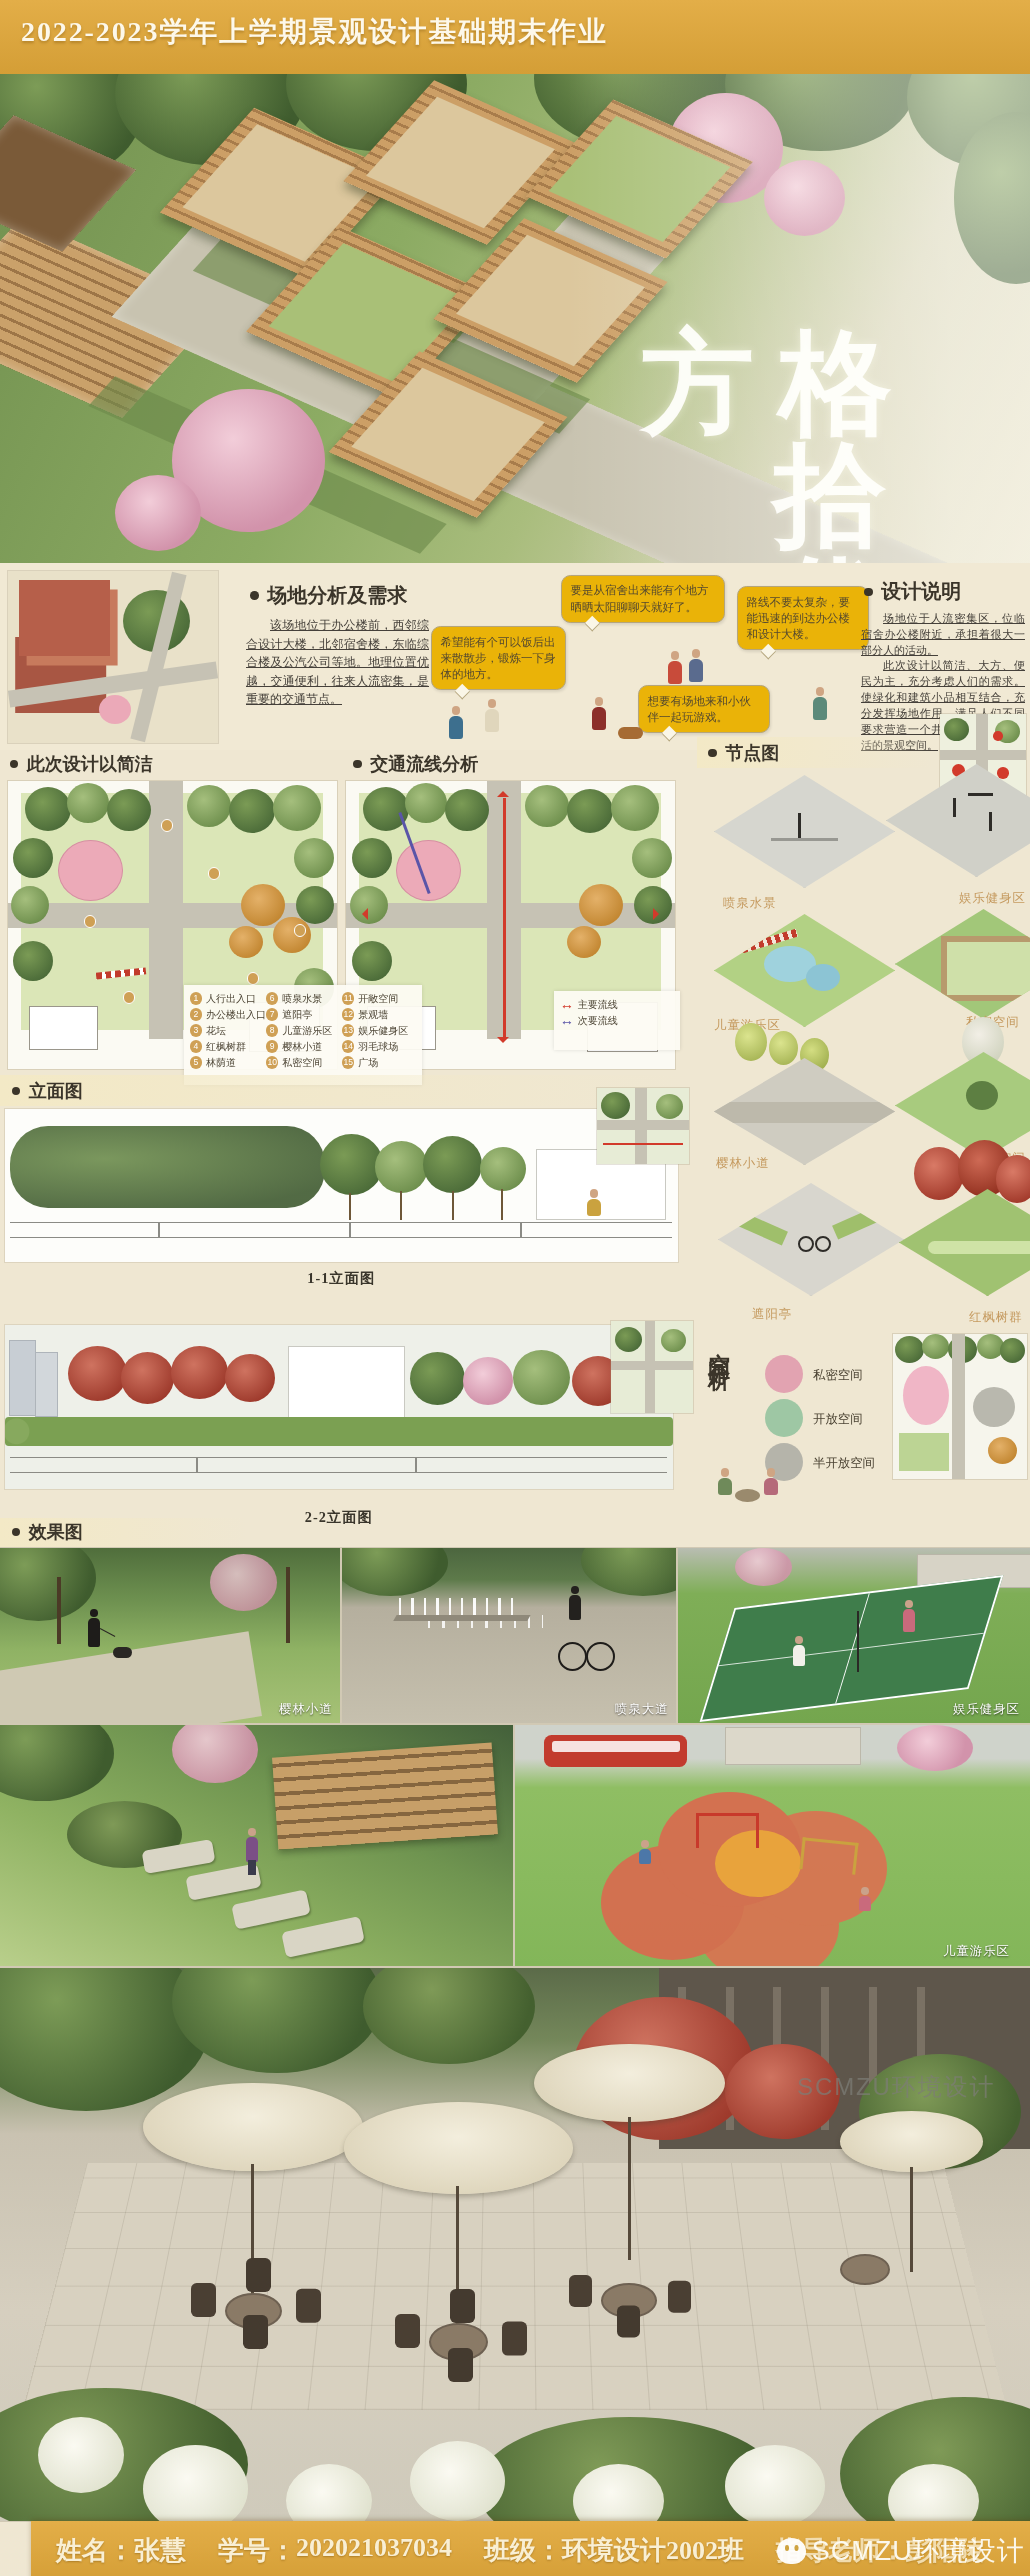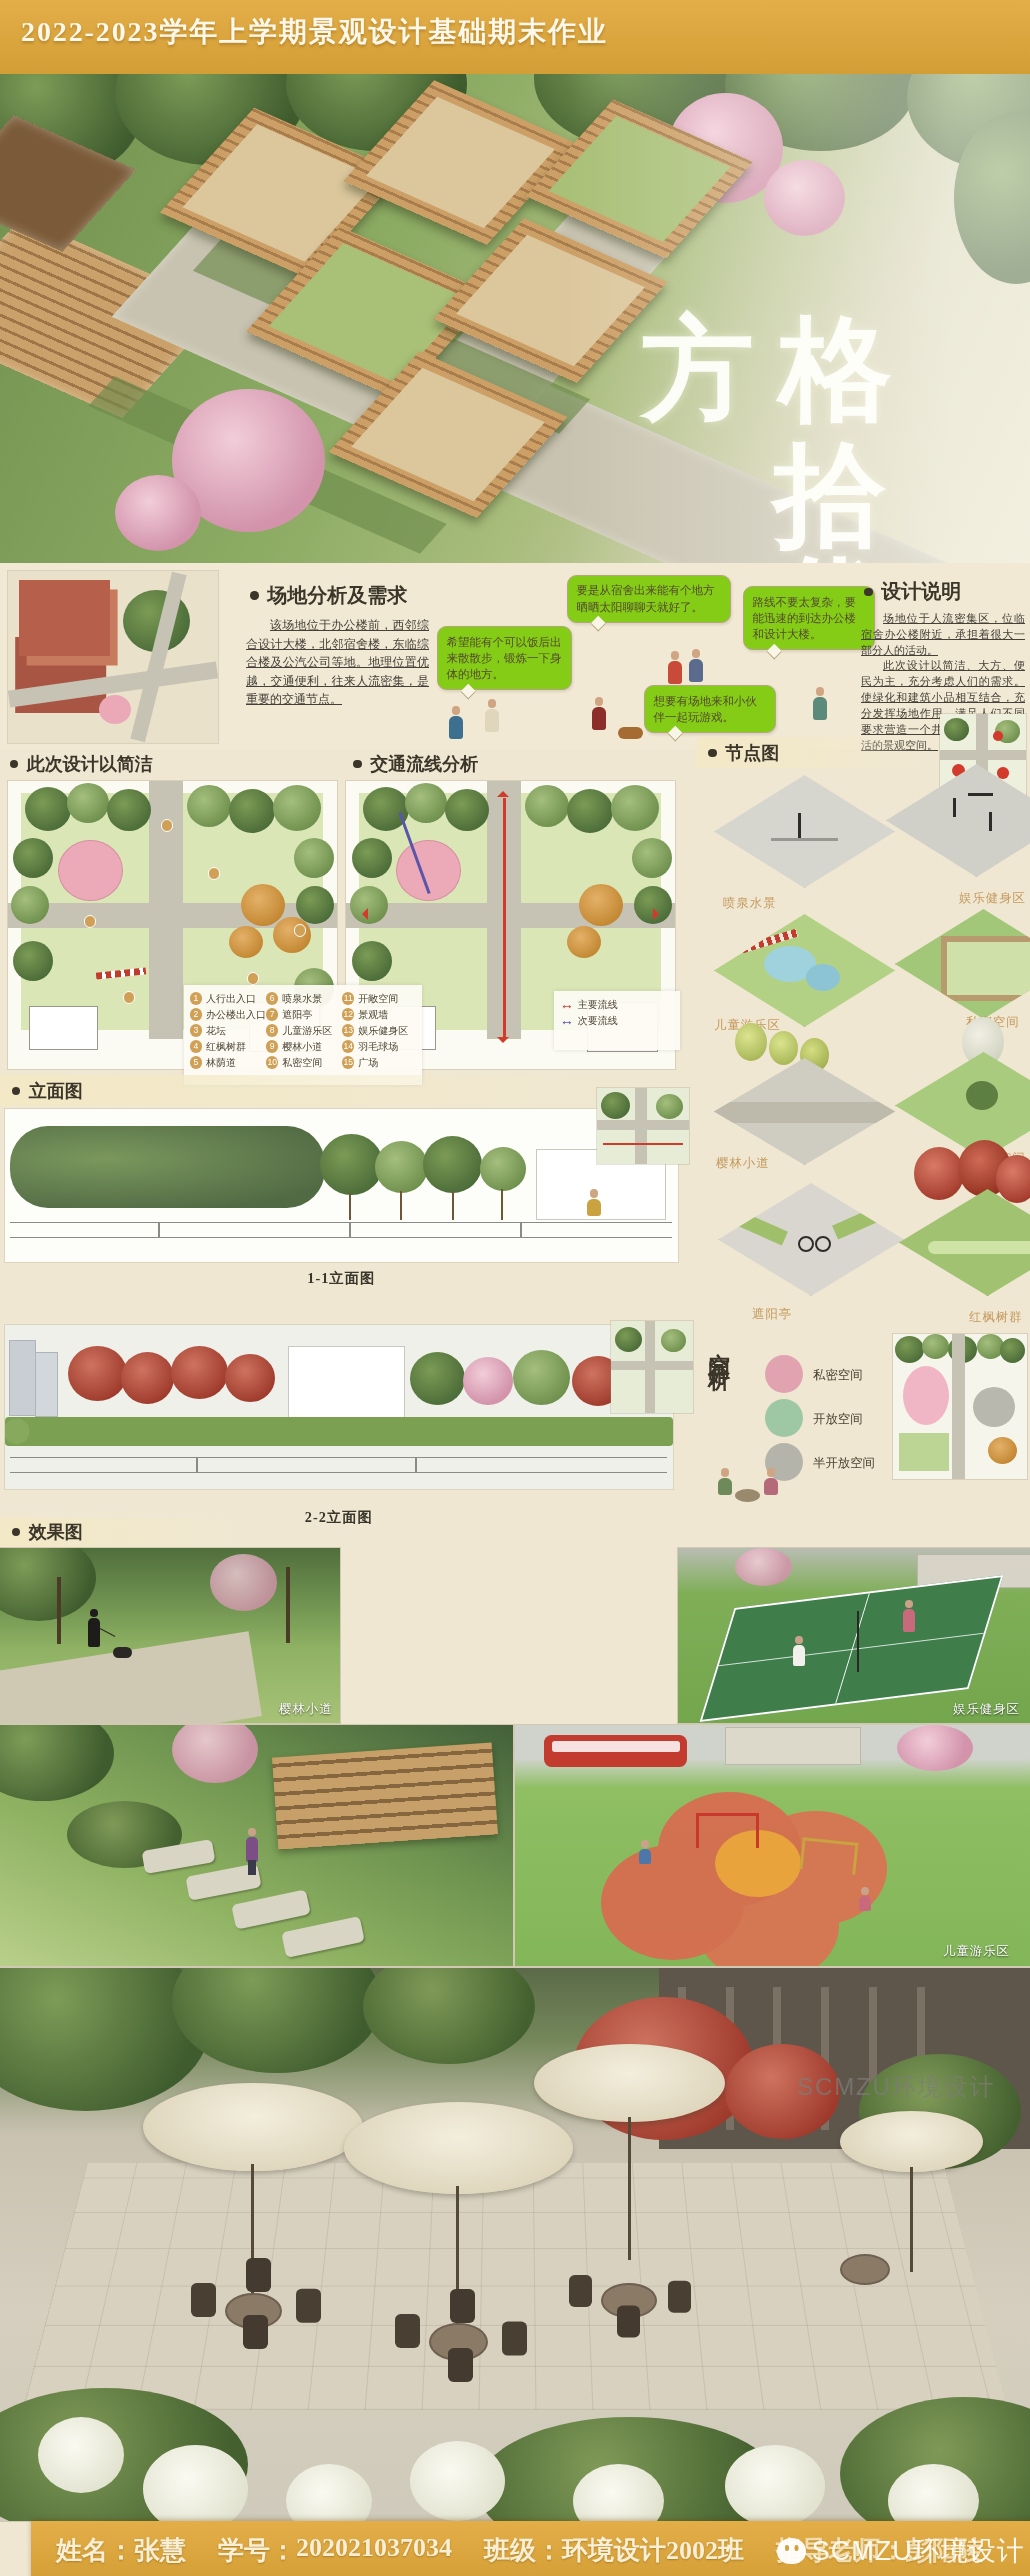--- a/index.html
+++ b/index.html
@@ -30,22 +30,22 @@
   .grasscut{position:absolute;background:#6d8a4b;transform:rotate(24deg) skewX(-18deg);opacity:.65;}
   .hero-title{position:absolute;color:rgba(255,255,252,.92);font-weight:bold;font-size:113px;line-height:1;
     letter-spacing:25px;text-shadow:0 0 9.5px rgba(255,255,240,.45);}
   
   .sec-h{position:absolute;display:flex;align-items:center;gap:8.6px;font-weight:bold;color:#3b352a;}
   .sec-h .dot{width:8.6px;height:8.6px;border-radius:50%;background:#3b352a;flex:0 0 auto;}
   .band{position:absolute;background:linear-gradient(90deg,#f3e9c6,rgba(243,233,198,0));}
   
   .strip{position:absolute;left:0;top:563px;width:1031px;height:187px;background:#f1e9d4;}
   .para{color:#45403a;text-align:justify;text-decoration:underline;}
-  .bubble{position:absolute;background:#84cc16;border:1.4px solid #b4a57d;border-radius:9.5px;padding:6.7px 8.6px;
-    font-size:11.5px;line-height:1.42;color:#55492f;box-shadow:1px 1.9px 2.9px rgba(0,0,0,.1);margin-left:6px;}
+  .bubble{position:absolute;background:#eab308;border:1.4px solid #b4a57d;border-radius:9.5px;padding:6.7px 8.6px;
+    font-size:11.5px;line-height:1.42;color:#55492f;box-shadow:1px 1.9px 2.9px rgba(0,0,0,.1);}
   .bubble:after{content:"";position:absolute;width:9.5px;height:9.5px;background:#faf6e7;
     border-right:1.4px solid #b4a57d;border-bottom:1.4px solid #b4a57d;transform:rotate(45deg);bottom:-6.7px;left:25px;}
   .fig{position:absolute;}
   .fig .h{width:8.6px;height:8.6px;border-radius:50%;background:#cfa583;margin:0 auto 1px;}
   .fig .b{width:14.3px;height:23px;border-radius:5.7px 5.7px 2.9px 2.9px;}
   
   .panel{position:absolute;background:#fbfaf3;box-shadow:0 0 0 1px rgba(150,140,110,.25);overflow:hidden;}
   .lawn{position:absolute;background:#dbe6b7;}
   .ppath{position:absolute;background:#c6c2b4;}
   .tb{position:absolute;border-radius:50%;background:radial-gradient(circle at 38% 35%,#7b9b55,#4a6a38 78%);}
@@ -138,21 +138,21 @@
         <i></i>
       </div>
     <div class="planter" style="left:367px;top:296px;width:162px;height:129px;">
         <i></i>
       </div>
 
     <div class="pinktree" style="left:172px;top:315px;width:153px;height:143px;"></div>
     <div class="pinktree" style="left:115px;top:401px;width:86px;height:76px;"></div>
     <div class="glare"></div>
 
-    <div class="hero-title" style="left:641px;top:239px;">方格</div>
+    <div class="hero-title" style="left:641px;top:253px;">方格</div>
     <div class="hero-title" style="left:773px;top:365px;">拾代</div>
   </div>
 
   <div class="strip">
 
     <div class="panel" style="left:7.6px;top:7.6px;width:210px;height:172px;background:#e9e1c9;">
       <div class="abs" style="left:11.5px;top:9.5px;width:91px;height:76px;background:#b65f4a;box-shadow:7.6px 9.5px 0 #c77a5d, -3.8px 57px 0 #a85643;"></div>
       <div class="tb" style="left:115px;top:19px;width:67px;height:62px;"></div>
       <div class="ppath" style="left:0;top:105px;width:210px;height:17px;transform:rotate(-8deg);"></div>
       <div class="ppath" style="left:143px;top:0;width:15.3px;height:172px;transform:rotate(14deg);"></div>
@@ -534,20 +534,34 @@
     <div class="abs" style="left:-29px;top:105px;width:286px;height:86px;background:#cfc9b3;transform:rotate(-9deg);"></div>
     <div class="silh" style="left:88px;top:61px;">
       <div class="h" style="background:#1e1c1a;"></div>
         <div class="b" style="background:#1e1c1a;height:29px;"></div>
     </div>
     <div class="abs" style="left:113px;top:99px;width:19px;height:10.5px;border-radius:5.7px;background:#2a2724;"></div>
     <div class="abs" style="left:99px;top:84px;width:17px;height:1.4px;background:#2a2724;transform:rotate(28deg);"></div>
     <div class="rcap" style="left:279px;top:153px;">樱林小道</div>
   </div>
 
+  <div class="render" style="left:342px;top:1548px;width:334px;height:175px;background:linear-gradient(180deg,#4c663f 0%,#5d7a4a 18%,#b5af9e 34%,#c6c0ae 100%);">
+    <div class="treeblob" style="left:-9.5px;top:-19px;width:115px;height:67px;"></div>
+    <div class="treeblob" style="left:239px;top:-23px;width:124px;height:71px;"></div>
+    <div class="abs" style="left:57px;top:50px;width:124px;height:17px;background:repeating-linear-gradient(90deg,rgba(255,255,255,.95) 0 2.4px,transparent 2.4px 12.4px);"></div>
+    <div class="abs" style="left:86px;top:67px;width:115px;height:13.4px;background:repeating-linear-gradient(90deg,rgba(255,255,255,.85) 0 2.4px,transparent 2.4px 14.3px);"></div>
+    <div class="abs" style="left:53px;top:67px;width:134px;height:5.7px;background:#8f897a;transform:skewX(-30deg);"></div>
+    <div class="silh" style="left:227px;top:38px;">
+      <div class="h" style="background:#23211e;"></div>
+        <div class="b" style="background:#23211e;height:25px;"></div>
+    </div>
+    <div class="sp-circle" style="left:216px;top:94px;width:25px;height:25px;border:2.9px solid #1e1c1a;background:none;"></div>
+    <div class="sp-circle" style="left:244px;top:94px;width:25px;height:25px;border:2.9px solid #1e1c1a;background:none;"></div>
+    <div class="rcap" style="left:273px;top:153px;">喷泉大道</div>
+  </div>
 
   <div class="render" style="left:678px;top:1548px;width:353px;height:175px;background:linear-gradient(180deg,#b9bdb2 0%,#7fae57 26%,#74a64e 100%);">
     <div class="bldg" style="left:239px;top:5.7px;width:115px;height:32px;background:#d7d3c6;border-color:#b9b5a8;"></div>
     <div class="pinktree" style="left:57px;top:0;width:57px;height:38px;opacity:.85;"></div>
     <div class="abs" style="left:38px;top:46px;width:267px;height:105px;background:#3f7d4b;border:2.9px solid #fff;transform:rotate(-7deg) skewX(-24deg);">
       <div class="abs" style="left:50%;top:0;width:1.9px;height:100%;background:#fff;"></div>
       <div class="abs" style="left:0;top:50%;width:100%;height:1.9px;background:rgba(255,255,255,.8);"></div>
     </div>
     <div class="trunk" style="left:179px;top:63px;height:61px;background:#2a2825;"></div>
     <div class="silh" style="left:225px;top:52px;">

